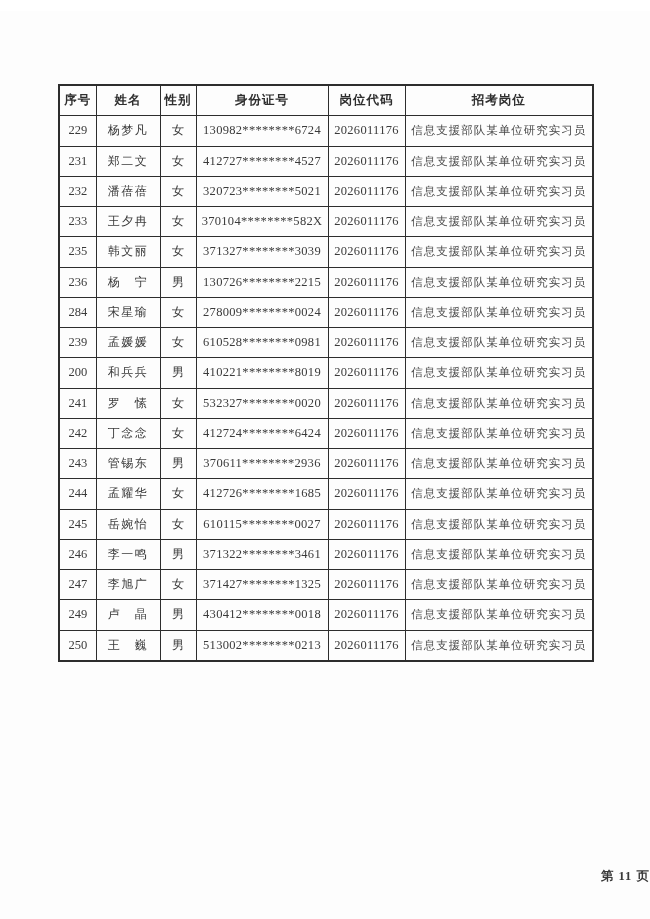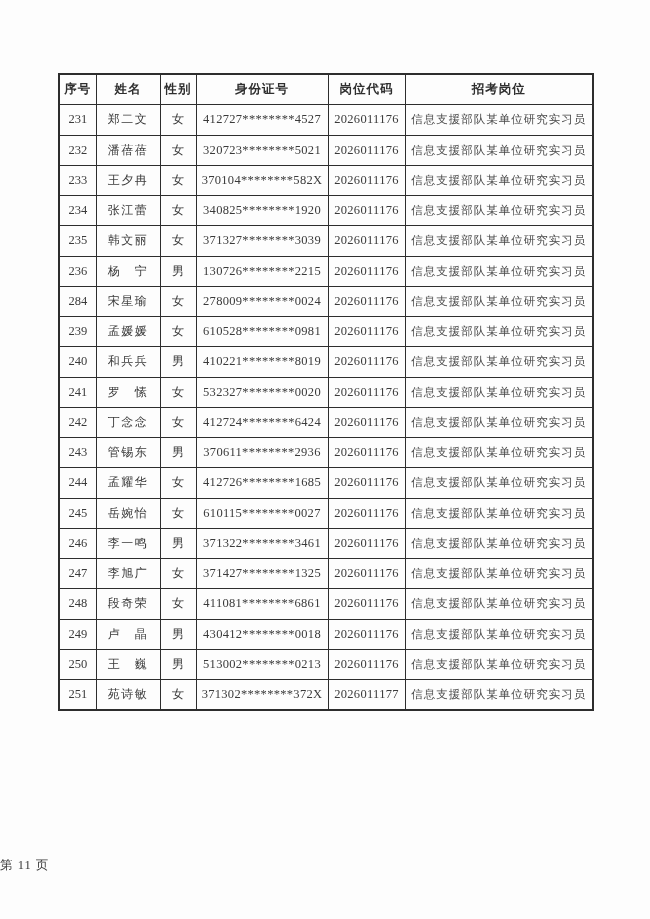--- a/index.html
+++ b/index.html
@@ -12,20 +12,21 @@
     height: 919px;
     position: relative;
     font-family: "Liberation Serif", "DejaVu Serif", serif;
     color: #333333;
     overflow: hidden;
   }
   .sheet {
     position: absolute;
     inset: 0;
     background: #fdfdfd;
+    margin-top: 11px;
   }
   table.roster {
     position: absolute;
     left: 58px;
     top: 73px;
     width: 534px;
     border-collapse: collapse;
     table-layout: fixed;
     border: 2px solid #2d2d2d;
   }
@@ -77,24 +78,25 @@
   td.cell-post {
     font-size: 11.5px;
     letter-spacing: 1px;
     color: #484848;
   }
   .page-footer {
     position: absolute;
     left: 0;
     top: 857px;
     width: 100%;
-    text-align: left;
+    text-align: right;
     font-size: 12.5px;
     letter-spacing: 1px;
     color: #3a3a3a;
+    font-weight: bold;
   }
 </style>
 </head>
 <body>
 
 <div class="sheet">
 
   <table class="roster">
     <colgroup>
       <col class="col-no">
@@ -108,20 +110,28 @@
       <tr>
         <th>序号</th>
         <th>姓名</th>
         <th>性别</th>
         <th>身份证号</th>
         <th>岗位代码</th>
         <th>招考岗位</th>
       </tr>
     </thead>
     <tbody>
+    <tr>
+      <td class="cell-no">229</td>
+      <td class="cell-name">杨梦凡</td>
+      <td class="cell-sex">女</td>
+      <td class="cell-id">130982********6724</td>
+      <td class="cell-code">2026011176</td>
+      <td class="cell-post">信息支援部队某单位研究实习员</td>
+    </tr>
 
 
     <tr>
       <td class="cell-no">231</td>
       <td class="cell-name">郑二文</td>
       <td class="cell-sex">女</td>
       <td class="cell-id">412727********4527</td>
       <td class="cell-code">2026011176</td>
       <td class="cell-post">信息支援部队某单位研究实习员</td>
     </tr>
@@ -137,28 +147,20 @@
 
     <tr>
       <td class="cell-no">233</td>
       <td class="cell-name">王夕冉</td>
       <td class="cell-sex">女</td>
       <td class="cell-id">370104********582X</td>
       <td class="cell-code">2026011176</td>
       <td class="cell-post">信息支援部队某单位研究实习员</td>
     </tr>
 
-    <tr>
-      <td class="cell-no">234</td>
-      <td class="cell-name">张江蕾</td>
-      <td class="cell-sex">女</td>
-      <td class="cell-id">340825********1920</td>
-      <td class="cell-code">2026011176</td>
-      <td class="cell-post">信息支援部队某单位研究实习员</td>
-    </tr>
 
     <tr>
       <td class="cell-no">235</td>
       <td class="cell-name">韩文丽</td>
       <td class="cell-sex">女</td>
       <td class="cell-id">371327********3039</td>
       <td class="cell-code">2026011176</td>
       <td class="cell-post">信息支援部队某单位研究实习员</td>
     </tr>
 
@@ -184,21 +186,21 @@
     <tr>
       <td class="cell-no">239</td>
       <td class="cell-name">孟媛媛</td>
       <td class="cell-sex">女</td>
       <td class="cell-id">610528********0981</td>
       <td class="cell-code">2026011176</td>
       <td class="cell-post">信息支援部队某单位研究实习员</td>
     </tr>
 
     <tr>
-      <td class="cell-no">240</td>
+      <td class="cell-no">200</td>
       <td class="cell-name">和兵兵</td>
       <td class="cell-sex">男</td>
       <td class="cell-id">410221********8019</td>
       <td class="cell-code">2026011176</td>
       <td class="cell-post">信息支援部队某单位研究实习员</td>
     </tr>
 
     <tr>
       <td class="cell-no">241</td>
       <td class="cell-name">罗　愫</td>
@@ -255,53 +257,37 @@
 
     <tr>
       <td class="cell-no">247</td>
       <td class="cell-name">李旭广</td>
       <td class="cell-sex">女</td>
       <td class="cell-id">371427********1325</td>
       <td class="cell-code">2026011176</td>
       <td class="cell-post">信息支援部队某单位研究实习员</td>
     </tr>
 
-    <tr>
-      <td class="cell-no">248</td>
-      <td class="cell-name">段奇荣</td>
-      <td class="cell-sex">女</td>
-      <td class="cell-id">411081********6861</td>
-      <td class="cell-code">2026011176</td>
-      <td class="cell-post">信息支援部队某单位研究实习员</td>
-    </tr>
 
     <tr>
       <td class="cell-no">249</td>
       <td class="cell-name">卢　晶</td>
       <td class="cell-sex">男</td>
       <td class="cell-id">430412********0018</td>
       <td class="cell-code">2026011176</td>
       <td class="cell-post">信息支援部队某单位研究实习员</td>
     </tr>
 
     <tr>
       <td class="cell-no">250</td>
       <td class="cell-name">王　巍</td>
       <td class="cell-sex">男</td>
       <td class="cell-id">513002********0213</td>
       <td class="cell-code">2026011176</td>
       <td class="cell-post">信息支援部队某单位研究实习员</td>
     </tr>
 
-    <tr>
-      <td class="cell-no">251</td>
-      <td class="cell-name">苑诗敏</td>
-      <td class="cell-sex">女</td>
-      <td class="cell-id">371302********372X</td>
-      <td class="cell-code">2026011177</td>
-      <td class="cell-post">信息支援部队某单位研究实习员</td>
-    </tr>
   </tbody>
   </table>
 
   <div class="page-footer">第 11 页</div>
 
 </div>
 
 </body></html>

